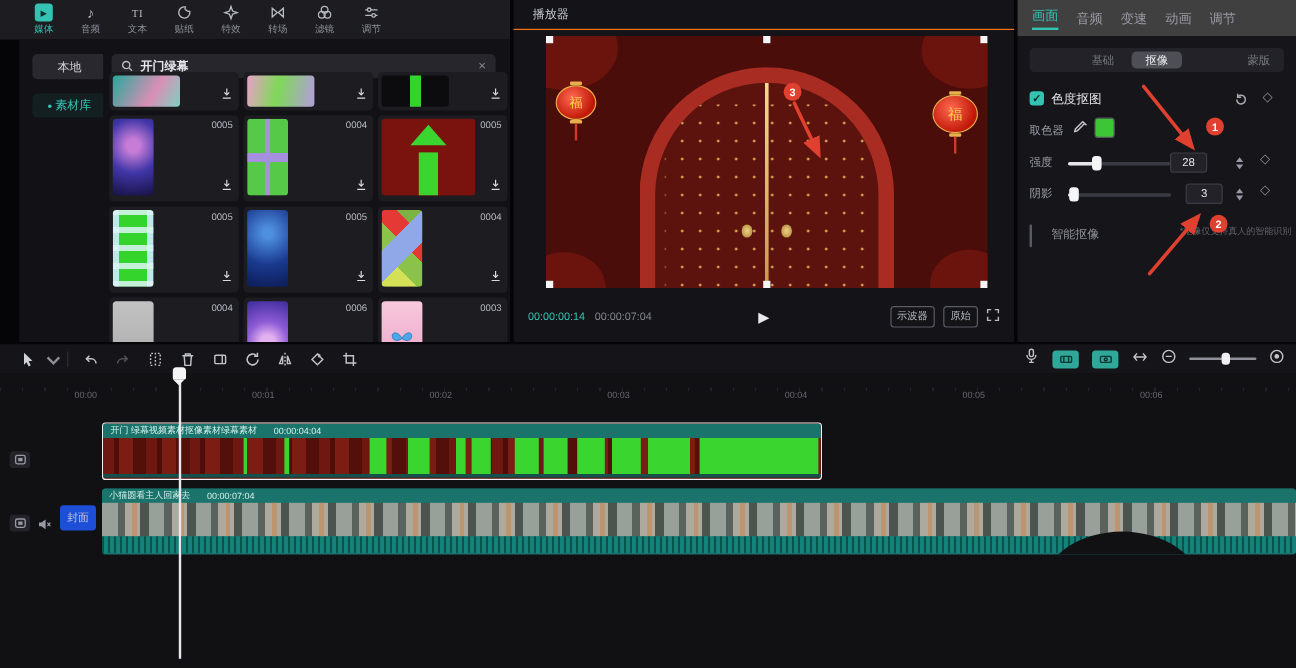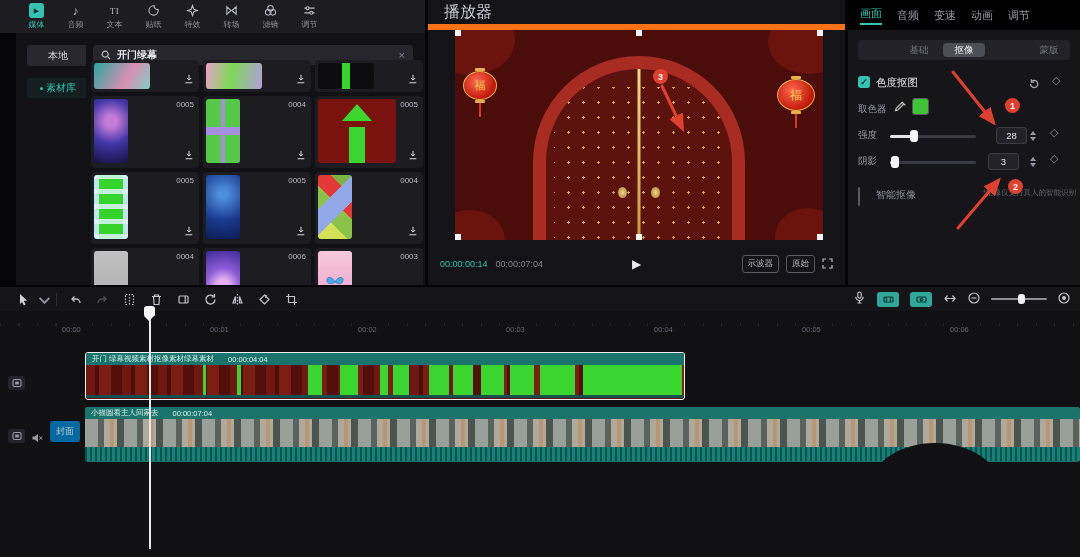--- a/index.html
+++ b/index.html
@@ -54,22 +54,22 @@
           linear-gradient(90deg,#bfe8ea 0 15%,#35d42c 15% 85%,#bfe8ea 85%);}
   .g-r2c2{background:radial-gradient(circle at 50% 30%,#4f8fe0 0 8%,#1a3a8f 55%,#0c1c56);}
   .g-r2c3{background-image:linear-gradient(135deg,transparent 35%,#90a7e8 35% 62%,transparent 62%),
           linear-gradient(45deg,#d4e157 0 30%,#8bc34a 30% 55%,#e53935 55% 78%,#7cb342 78%);}
   .g-r3c1{background:linear-gradient(#c2c2c2,#a9a9a9);}
   .g-r3c2{background:radial-gradient(circle at 50% 55%,#e3b0f0 0 15%,#8e5bd6 45%,#3c2b99);}
   .g-r3c3{background:linear-gradient(#f8c8dc,#e8a0c8);display:flex;align-items:center;justify-content:center;}
 
   
   .player{position:absolute;left:428px;top:0;width:417px;height:285px;background:#131318;}
-  .phead{height:24px;display:flex;align-items:center;padding-left:16px;font-size:16px;color:#c9c9d2;
-         border-bottom:6px solid #f97316;}
+  .phead{height:24px;display:flex;align-items:center;padding-left:16px;font-size:10px;color:#c9c9d2;
+         border-bottom:1px solid #f97316;}
   .stage{position:absolute;left:27px;top:30px;width:368px;height:210px;background:#4a0d09;overflow:hidden;}
   .cloud{position:absolute;border-radius:50%;background:#77160f;opacity:.75;}
   .arch{position:absolute;left:50%;transform:translateX(-50%);top:26px;width:212px;height:186px;
         border:13px solid #a82c22;border-bottom:none;border-radius:106px 106px 0 0;background:#5c120d;
         box-sizing:border-box;overflow:hidden;}
   .doordots{position:absolute;inset:18px 8px 0 8px;
         background-image:radial-gradient(circle,rgba(226,176,92,.9) 1.1px,transparent 1.4px);
         background-size:15px 15px;background-position:7px 8px;}
   .seam{position:absolute;left:50%;transform:translateX(-50%);top:0;width:3px;height:100%;
         background:linear-gradient(#f4d98a,#c89a3e);}
@@ -85,21 +85,21 @@
   .tc-cur{color:#34c3b2;font-size:9px;}
   .tc-dur{color:#84848e;font-size:9px;}
   .playbtn{position:absolute;left:50%;transform:translateX(-50%);color:#e8e8ee;font-size:12px;}
   .playbtn::after{content:"▶";}
   .pillgroup{margin-left:auto;display:flex;align-items:center;gap:7px;}
   .pill{border:1px solid #5a5a64;color:#b9b9c2;font-size:8.5px;border-radius:3px;padding:2px 5px;white-space:nowrap;}
   .fsicon svg{width:11px;height:11px;}
 
   
   .inspector{position:absolute;left:848px;top:0;width:232px;height:285px;background:#15151a;}
-  .itabs{height:30px;display:flex;align-items:center;gap:15px;padding-left:12px;font-size:11px;color:#9a9aa4;background:#000000;}
+  .itabs{height:30px;display:flex;align-items:center;gap:15px;padding-left:12px;font-size:11px;color:#9a9aa4;background:#404040;}
   .itab.active{color:#34c3b2;border-bottom:2px solid #34c3b2;padding-bottom:2px;}
   .seg{position:absolute;left:10px;top:40px;width:212px;height:20px;background:#222228;border-radius:4px;display:flex;}
   .seg>div{flex:1;display:flex;align-items:center;justify-content:center;font-size:9.5px;color:#77777f;margin-left:40px;}
   .seg>div.active{background:#4e4e56;border-radius:4px;color:#f0f0f4;margin:3px;}
   .cb{width:12px;height:12px;border-radius:3px;background:#34c3b2;color:#0d2b26;font-size:9px;
       display:flex;align-items:center;justify-content:center;font-weight:bold;}
   .cb::after{content:"✓";}
   .cb-off{width:12px;height:12px;border-radius:3px;background:#26262c;border:1px solid #5a5a64;box-sizing:border-box;}
   .ilabel{font-size:10.5px;color:#e4e4ea;}
   .ilabel2{font-size:9.5px;color:#9a9aa4;}
@@ -129,21 +129,21 @@
   .zslider{width:56px;height:2px;background:#8f8f99;position:relative;border-radius:1px;}
   .zhandle{position:absolute;left:27px;top:-4px;width:7px;height:10px;background:#f0f0f4;border-radius:3px;}
   .ruler{position:absolute;left:0;top:24px;width:1080px;height:15px;font-size:7.5px;color:#67676f;
          background-image:repeating-linear-gradient(90deg,#222228 0 1px,transparent 1px 18.5px);
          background-size:100% 3px;background-repeat:no-repeat;background-position:0 12px;}
   .rlabel{position:absolute;top:14px;}
   .tracks{position:absolute;left:0;top:39px;width:1080px;height:231px;}
   .gic{position:absolute;width:17px;height:14px;background:#232329;border-radius:3px;color:#9a9aa4;
        display:flex;align-items:center;justify-content:center;}
   .gic svg{width:10px;height:10px;}
-  .coverbtn{position:absolute;left:50px;top:95px;width:30px;height:21px;background:#0369a1;border-radius:3px;
+  .coverbtn{position:absolute;left:50px;top:95px;width:30px;height:21px;background:#1d4ed8;border-radius:3px;
             color:#c9c9d2;font-size:9px;display:flex;align-items:center;justify-content:center;}
   .clip1{position:absolute;left:85px;top:26px;width:600px;height:48px;border:1.5px solid #f2f2f6;border-radius:3px;
          box-sizing:border-box;overflow:hidden;background:#5c0f0b;}
   .cliphead{height:12px;background:#1a746c;display:flex;align-items:center;gap:14px;padding:0 6px;
             font-size:7.5px;color:#d9efec;white-space:nowrap;overflow:hidden;}
   .c1body{position:relative;height:30px;background:#5c0f0b;
           background-image:repeating-linear-gradient(90deg,#6f1710 0 9px,#4e0d08 9px 13px,#7c1d14 13px 25px,#530f0a 25px 36px);}
   .gb{position:absolute;top:0;height:100%;background:#3bd52f;}
   .c1foot{height:3px;background:#14514c;}
   .clip2{position:absolute;left:85px;top:81px;width:995px;height:55px;border-radius:3px;overflow:hidden;background:#1a746c;}
@@ -440,21 +440,21 @@
           <path d="M8.6 1.6l2.8 2.8M9.8 3l-6 6-2.2.6.6-2.2 6-6z"></path>
         </svg>
     </div>
     <div class="abs swatch" style="left: 64px; top: 98px; background: rgb(62, 196, 55);"></div>
 
     <div class="abs ilabel2" style="left:10px;top:129px;">强度</div>
     <div class="sl-track" style="left:42px;top:135px;width:86px;">
       <div class="sl-fill" style="left:0;width:24px;"></div>
       <div class="sl-handle" style="left:20px;"></div>
     </div>
-    <div class="vbox" style="left:148px;top:127px;">28</div>
+    <div class="vbox" style="left:127px;top:127px;">28</div>
     <div class="stepper" style="left:178px;top:127px;">
         <span class="st-up"></span>
         <span class="st-dn"></span>
       </div>
     <div class="abs kd" style="left:202px;top:126px;"></div>
 
     <div class="abs ilabel2" style="left:10px;top:155px;">阴影</div>
     <div class="sl-track" style="left:42px;top:161px;width:86px;">
       <div class="sl-fill" style="left:0;width:4px;"></div>
       <div class="sl-handle" style="left:1px;"></div>

